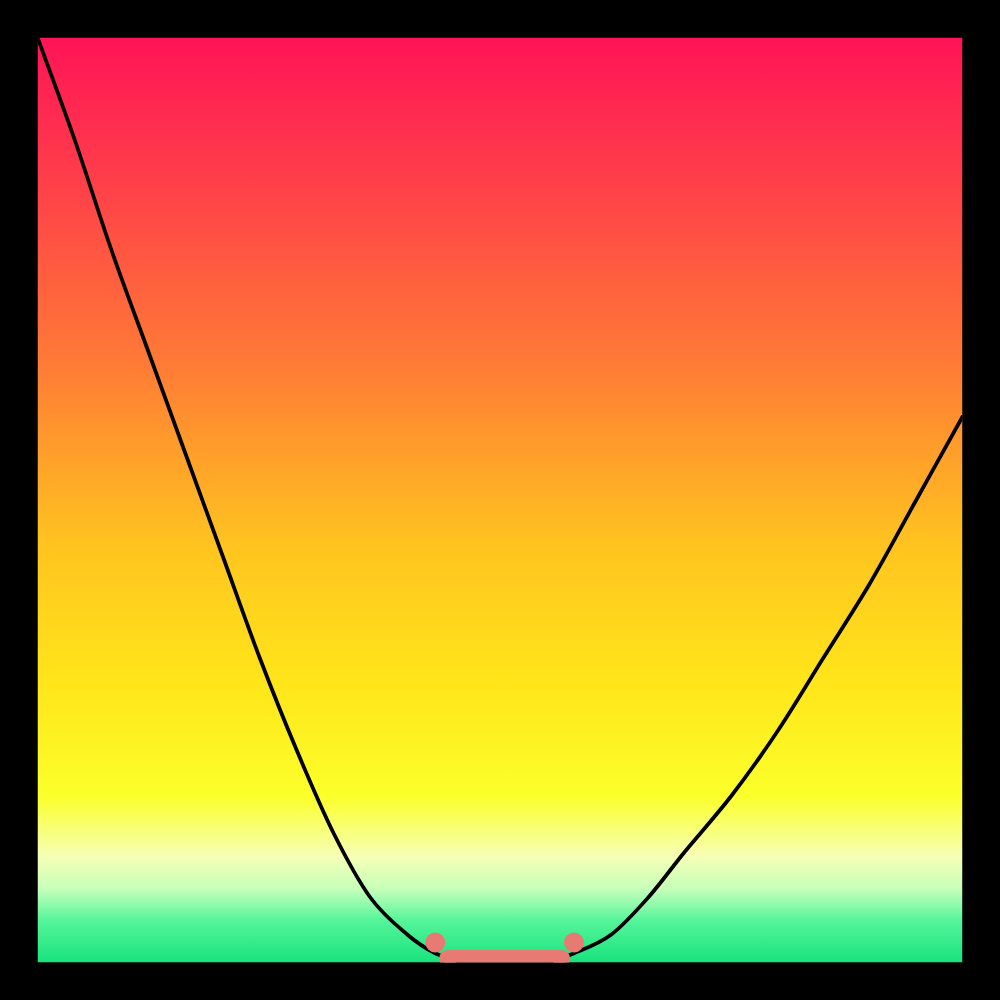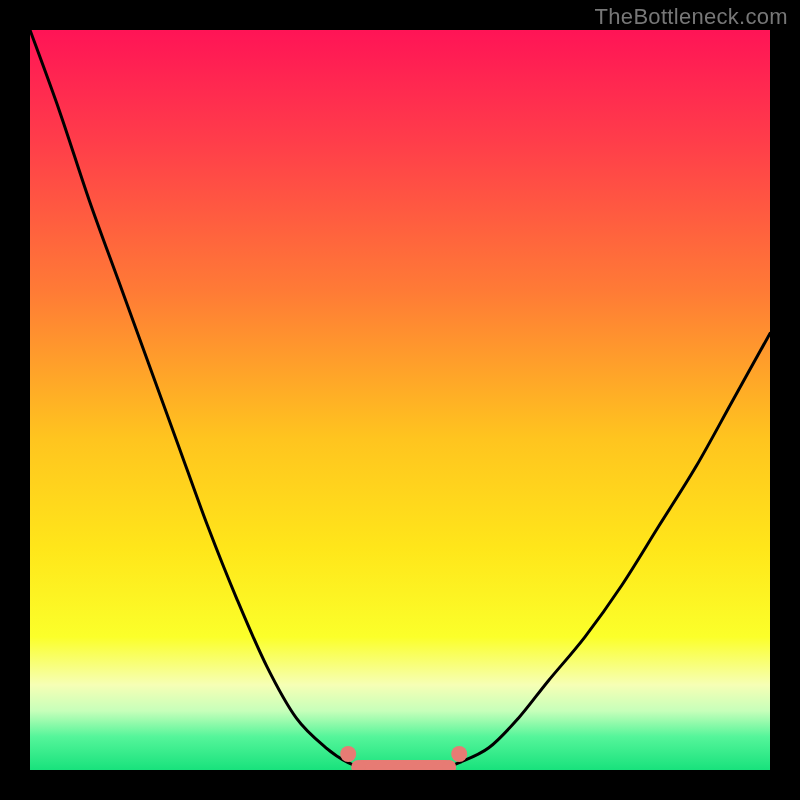--- a/index.html
+++ b/index.html
@@ -34,21 +34,20 @@
     font-size: 22px;
     font-weight: 500;
     letter-spacing: 0.3px;
     user-select: none;
   }
 </style>
 </head>
 <body>
 
 <div class="frame">
-  <div class="watermark">TheBottleneck.com</div>
   <svg class="plot" viewBox="0 0 740 740" preserveAspectRatio="none">
     <defs>
       <linearGradient id="bg-grad" x1="0" y1="0" x2="0" y2="1">
           <stop offset="0.00%" stop-color="#ff1456"></stop>
           <stop offset="15.00%" stop-color="#ff3d4a"></stop>
           <stop offset="35.00%" stop-color="#ff7a36"></stop>
           <stop offset="55.00%" stop-color="#ffc41f"></stop>
           <stop offset="70.00%" stop-color="#ffe61a"></stop>
           <stop offset="82.00%" stop-color="#fbff2a"></stop>
           <stop offset="88.50%" stop-color="#f6ffb5"></stop>

